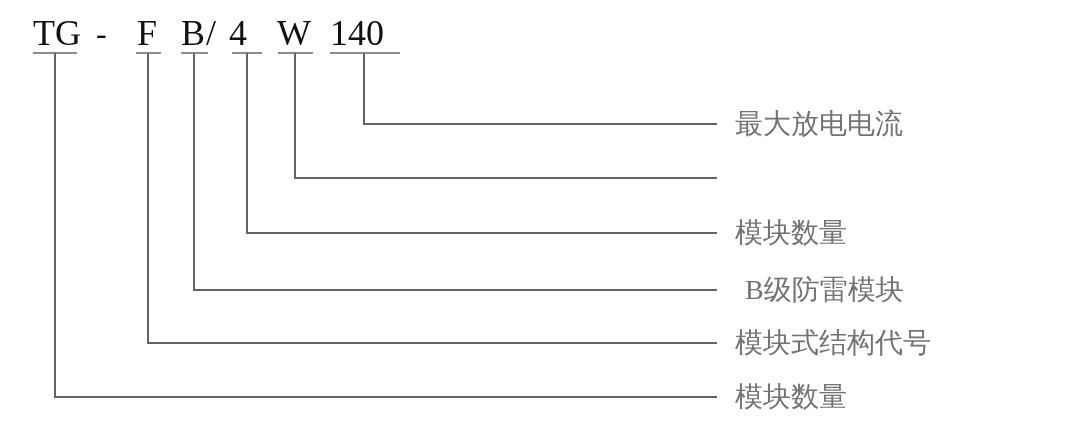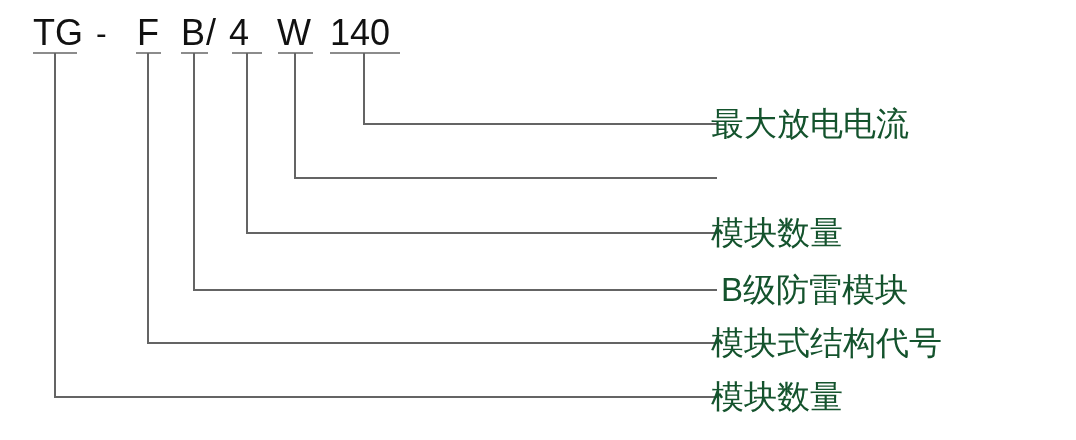--- a/index.html
+++ b/index.html
@@ -6,21 +6,21 @@
     margin: 0;
     padding: 0;
     background: #ffffff;
   }
   .stage {
     position: relative;
     width: 1076px;
     height: 440px;
     background: #ffffff;
     overflow: hidden;
-    font-family: Liberation Sans, sans-serif;
+    font-family: Liberation Serif, serif;
   }
   
   .code-seg {
     position: absolute;
     top: 13px;
     font-size: 36px;
     line-height: 40px;
     color: #111111;
     letter-spacing: 0;
     white-space: pre;
@@ -59,24 +59,24 @@
   .c-120 { left: 363px; width: 354px; height: 72px;  }
   .c-w   { left: 294px; width: 423px; height: 126px; }
   .c-4   { left: 246px; width: 471px; height: 181px; }
   .c-b   { left: 193px; width: 524px; height: 238px; }
   .c-f   { left: 147px; width: 570px; height: 291px; }
   .c-tg  { left: 54px;  width: 663px; height: 345px; }
 
   
   .row-label {
     position: absolute;
-    left: 711px;
-    font-size: 33px;
+    left: 735px;
+    font-size: 28px;
     line-height: 34px;
-    color: #14532d;
+    color: #737373;
     white-space: pre;
   }
   .l-120 { top: 107px; }
   .l-w   { top: 161px; }
   .l-4   { top: 216px; }
   .l-b   { top: 273px; margin-left: 10px; }
   .l-f   { top: 326px; }
   .l-tg  { top: 380px; }
 </style>
 </head>

